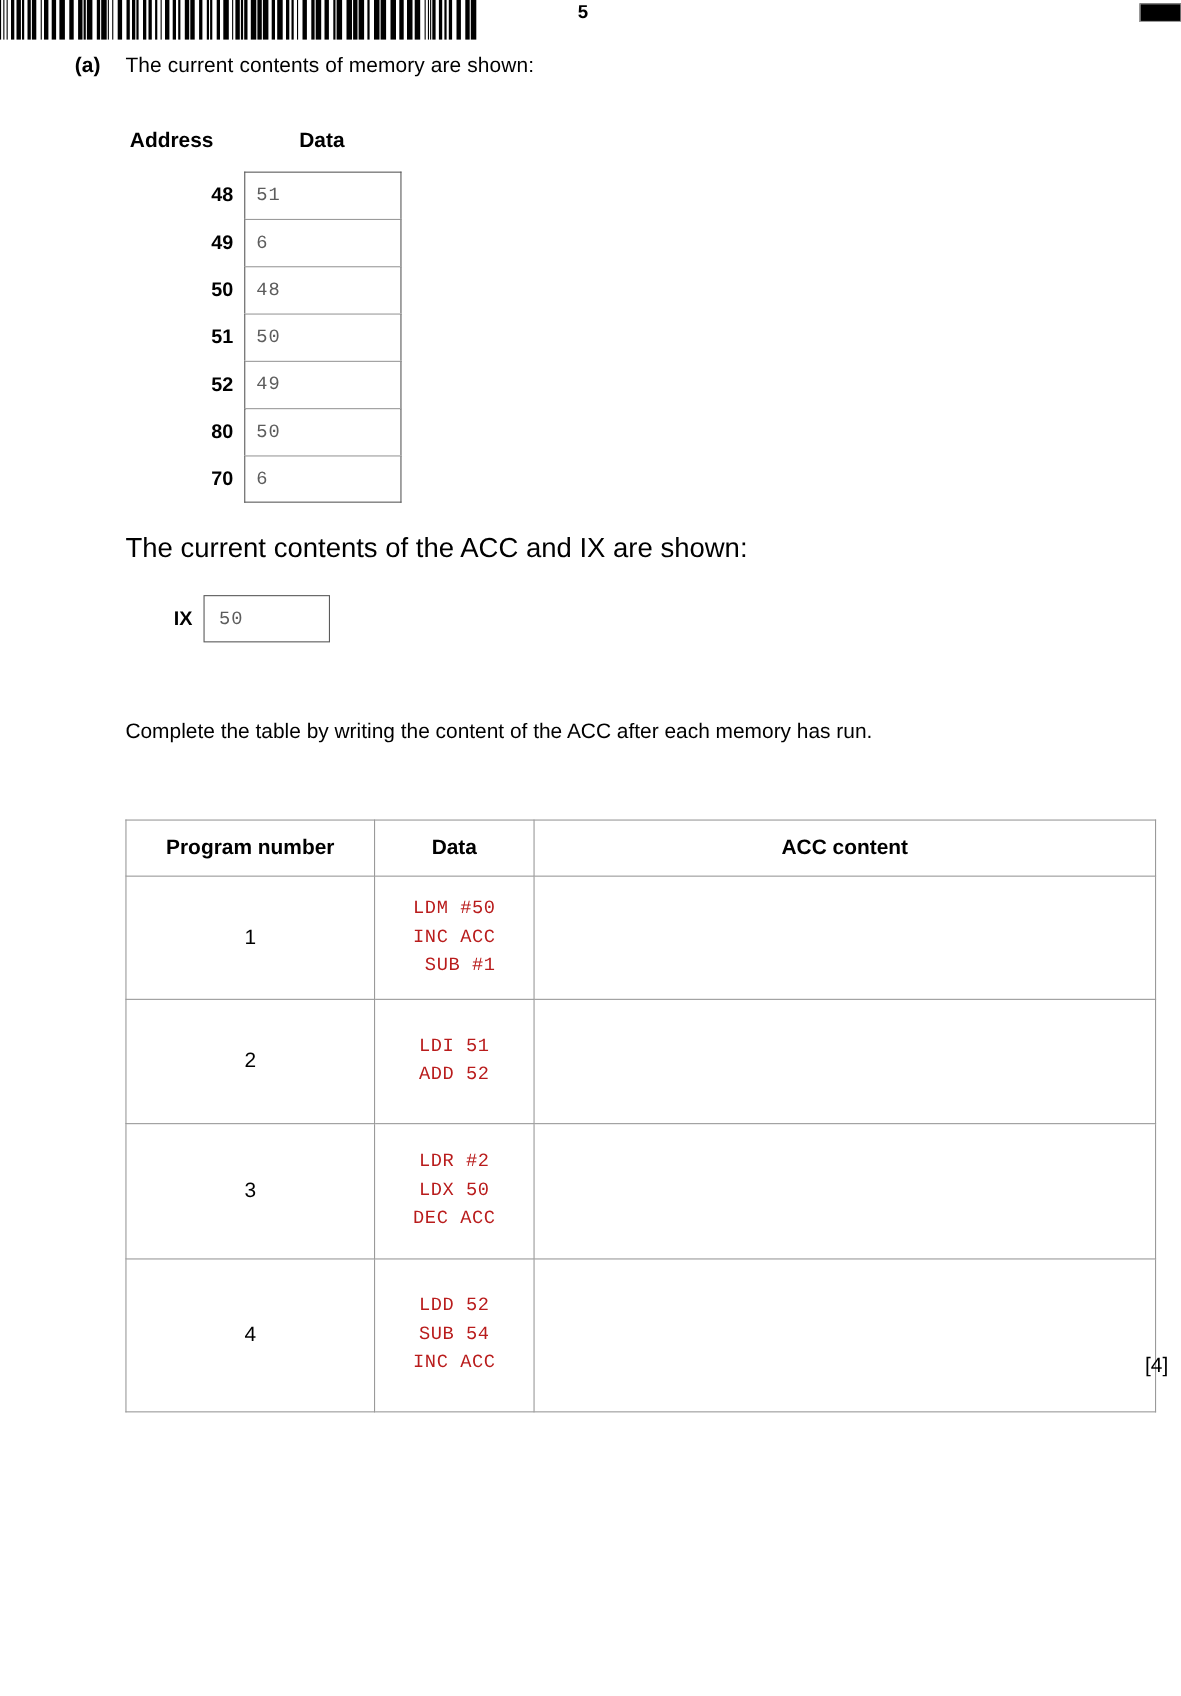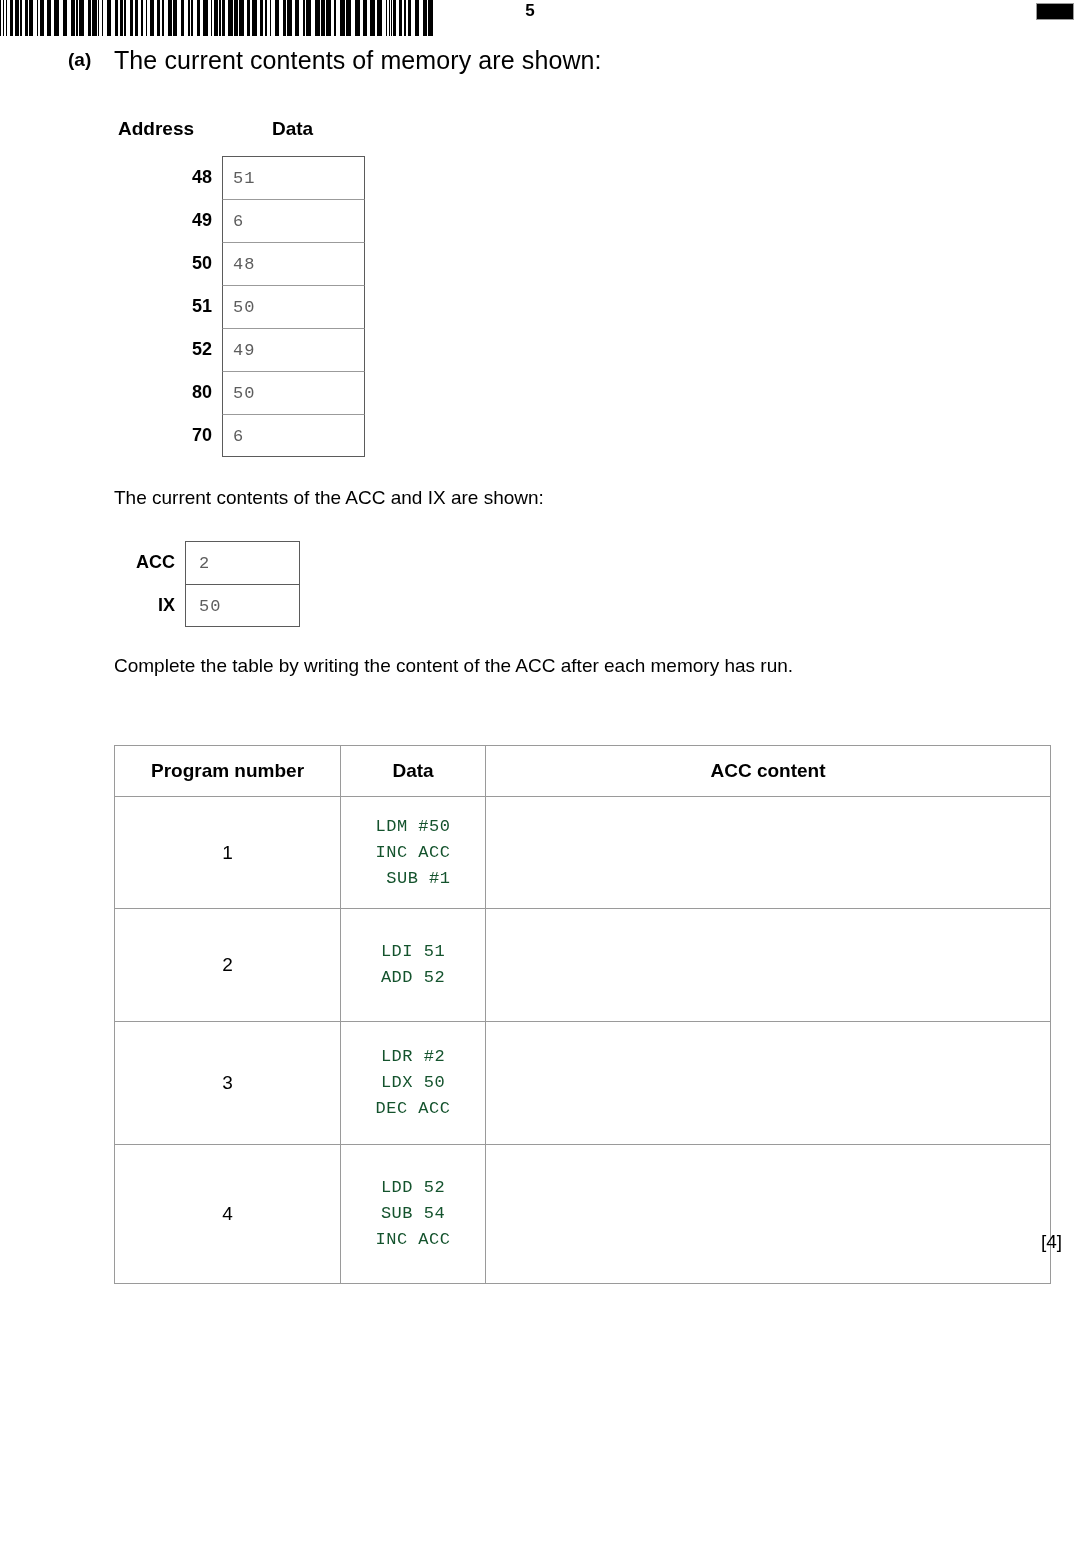--- a/index.html
+++ b/index.html
@@ -56,21 +56,21 @@
     left: 68px;
     top: 47px;
     font-size: 19px;
     font-weight: bold;
     line-height: 26px;
   }
   #part-a-text {
     position: absolute;
     left: 114px;
     top: 47px;
-    font-size: 25px;
+    font-size: 19px;
     line-height: 26px;
     letter-spacing: 0.1px;
   }
 
   
   #memory-block {
     position: absolute;
     left: 114px;
     top: 116px;
     width: 440px;
@@ -123,21 +123,21 @@
     letter-spacing: 1px;
   }
   .mem-row:first-child .mem-cell { border-top: 1px solid #5b5b5b; }
   .mem-row:last-child .mem-cell { border-bottom: 1px solid #5b5b5b; }
 
   
   #acc-ix-intro {
     position: absolute;
     left: 114px;
     top: 485px;
-    font-size: 19px;
+    font-size: 25px;
     line-height: 26px;
   }
   #acc-ix-block {
     position: absolute;
     left: 114px;
     top: 541px;
   }
   .reg-row {
     display: flex;
     align-items: stretch;
@@ -202,21 +202,21 @@
   .col-acc { width: 565px; }
 
   td.prognum {
     text-align: center;
     font-size: 19px;
   }
   td.code {
     text-align: center;
     font-family: "Liberation Mono", monospace;
     font-size: 17px;
-    color: #14532d;
+    color: #b91c1c;
     line-height: 26px;
     letter-spacing: 0.5px;
     white-space: pre;
   }
   td.acc-answer { background: #ffffff; }
 
   .row-h1 { height: 112px; }
   .row-h2 { height: 113px; }
   .row-h3 { height: 123px; }
   .row-h4 { height: 139px; }
@@ -353,24 +353,20 @@
       <div class="mem-addr">70</div>
       <div class="mem-cell">6</div>
     </div>
   </div>
 </div>
 
 <div id="acc-ix-intro">The current contents of the ACC and IX are shown:</div>
 
 <div id="acc-ix-block">
   <div class="reg-row">
-    <div class="reg-label">ACC</div>
-    <div class="reg-cell">2</div>
-  </div>
-  <div class="reg-row">
     <div class="reg-label">IX</div>
     <div class="reg-cell">50</div>
   </div>
 </div>
 
 <div id="complete-instruction">Complete the table by writing the content of the ACC after each memory has run.</div>
 
 <table id="program-table">
   <colgroup>
     <col class="col-prognum">

